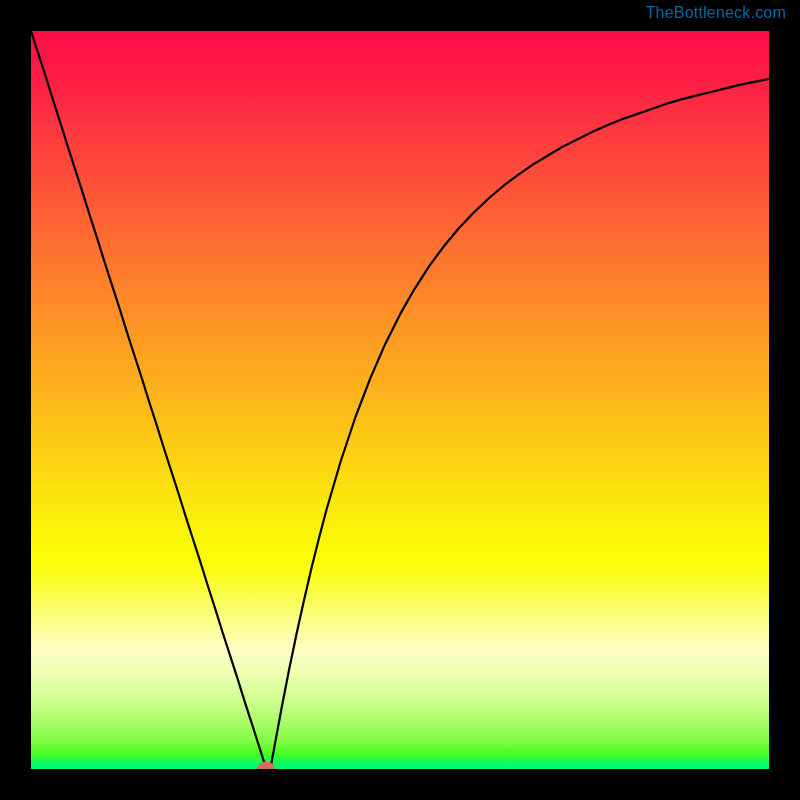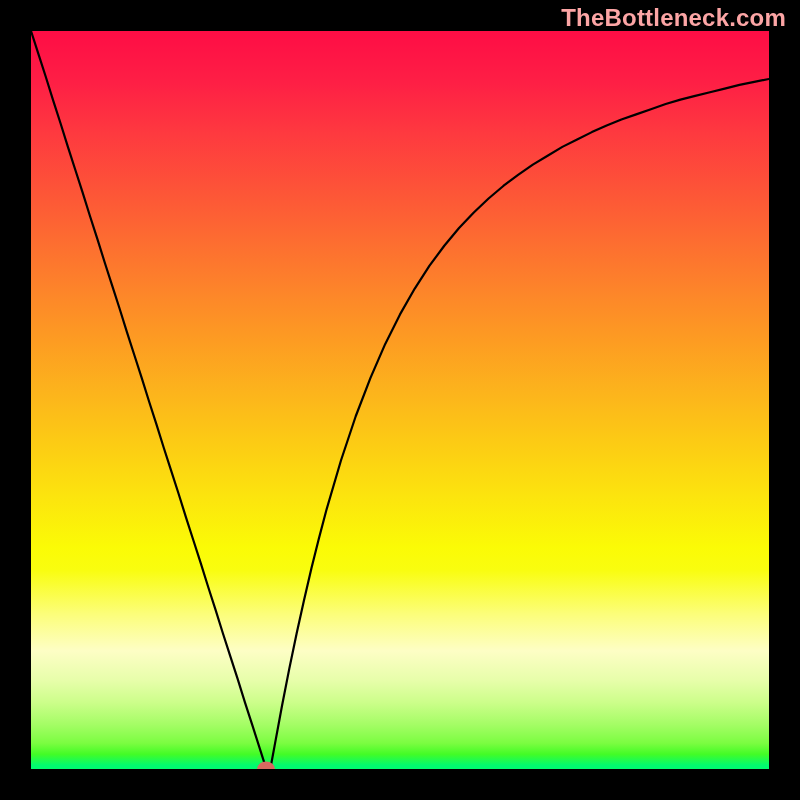--- a/index.html
+++ b/index.html
@@ -14,23 +14,23 @@
   .container {
     position: relative;
     width: 800px;
     height: 800px;
     background: #000;
   }
   .watermark {
     position: absolute;
     top: 4px;
     right: 14px;
-    color: #fca5a5;
-    font-size: 24px;
-    font-weight: 700;
+    color: #0369a1;
+    font-size: 16px;
+    font-weight: 400;
     letter-spacing: 0.2px;
     z-index: 10;
   }
   .plot {
     position: absolute;
     left: 31px;
     top: 31px;
     width: 738px;
     height: 738px;
     overflow: hidden;

